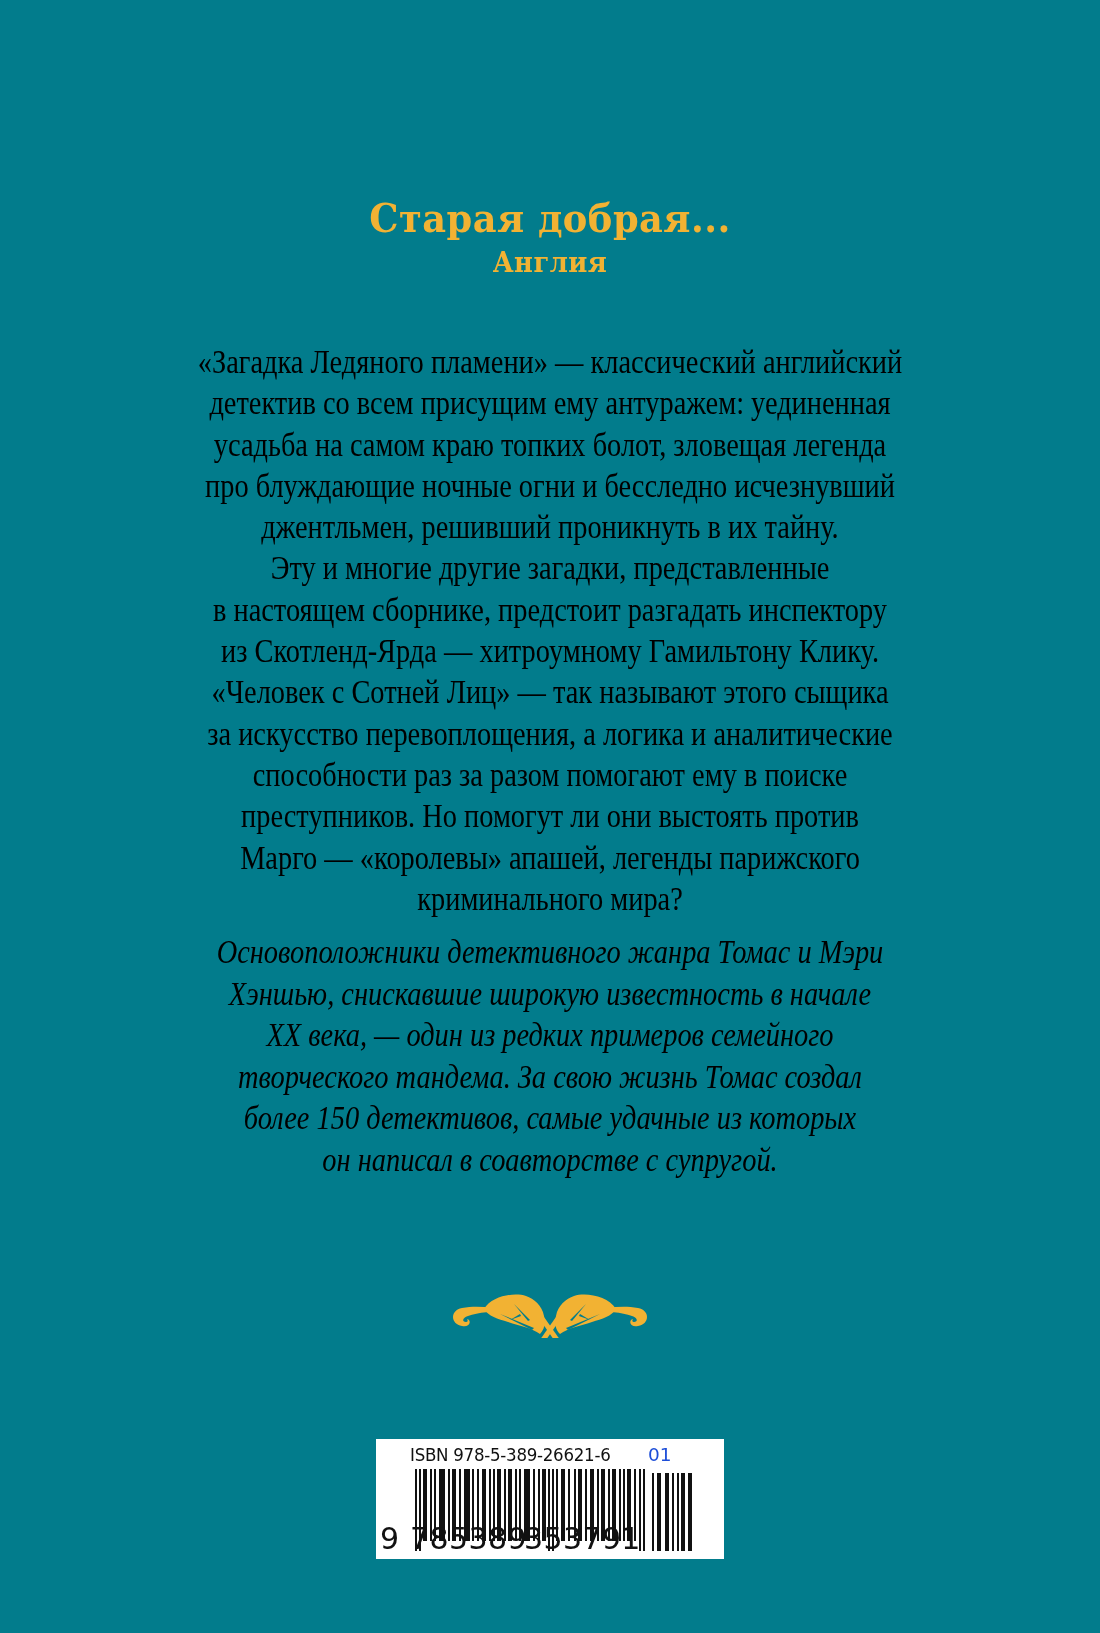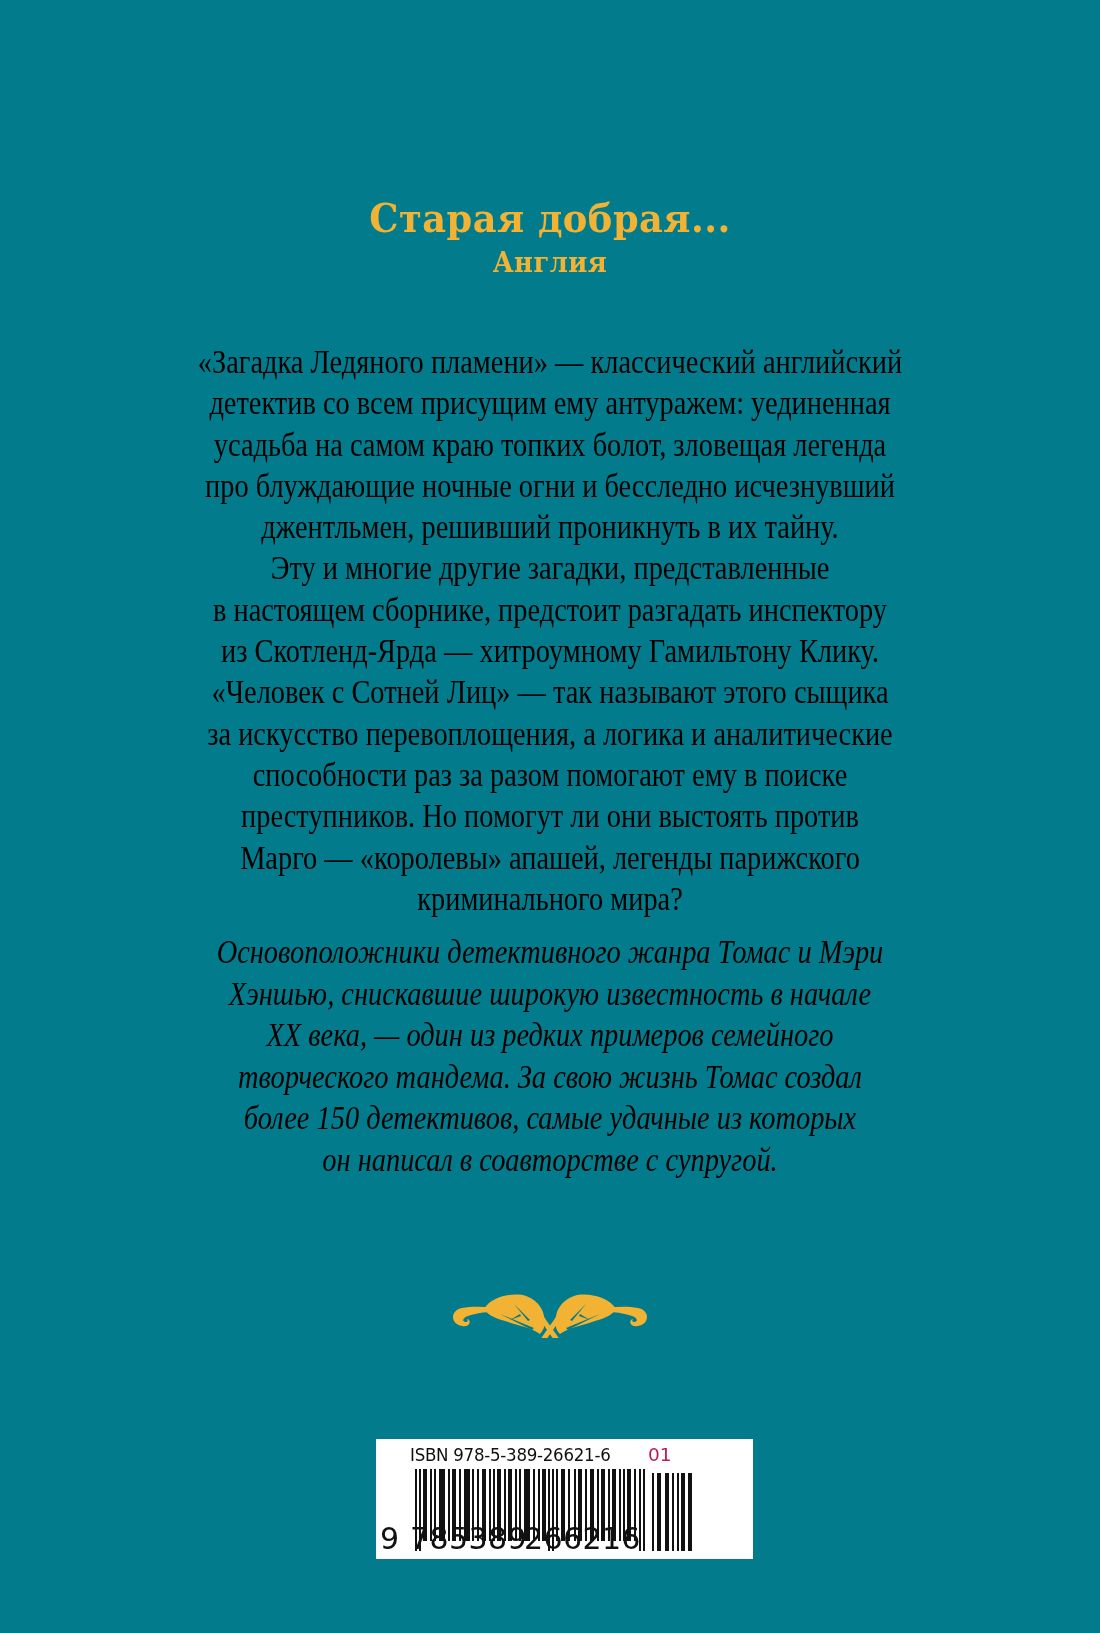--- a/index.html
+++ b/index.html
@@ -73,21 +73,21 @@
       position: absolute;
       left: 448px;
       top: 1244px;
       width: 204px;
       height: 48px;
     }
     .barcode-box {
       position: absolute;
       left: 376px;
       top: 1393px;
-      width: 377px;
+      width: 348px;
       height: 120px;
       background: #FFFFFF;
     }
     .isbn-text {
       position: absolute;
       left: 34px;
       top: 5px;
       font-family: "DejaVu Sans", sans-serif;
       font-size: 18.5px;
       color: #111;
@@ -95,21 +95,21 @@
       transform: scaleX(0.9);
       transform-origin: 0 50%;
       white-space: nowrap;
     }
     .addon-text {
       position: absolute;
       left: 272px;
       top: 5px;
       font-family: "DejaVu Sans", sans-serif;
       font-size: 18.5px;
-      color: #be185d;
+      color: #1d4ed8;
       white-space: nowrap;
     }
     .ean-digits {
       position: absolute;
       left: 4px;
       top: 82px;
       font-family: "DejaVu Sans", sans-serif;
       font-size: 30px;
       color: #111;
       white-space: nowrap;
@@ -240,17 +240,17 @@
         <rect x="281" y="34" width="4" height="78"></rect>
         <rect x="289" y="34" width="4" height="78"></rect>
         <rect x="296" y="34" width="2" height="78"></rect>
         <rect x="301" y="34" width="2" height="78"></rect>
         <rect x="305" y="34" width="4" height="78"></rect>
         <rect x="312" y="34" width="4" height="78"></rect>
       </g>
     </svg>
 
     <div class="ean-digits">
-      <span class="first">9</span><span class="grp1">785389</span>&nbsp;<span>266216</span>
+      <span class="first">9</span><span class="grp1">785389</span>&nbsp;<span>353791</span>
     </div>
   </div>
 
 </div>
 
 </body></html>

